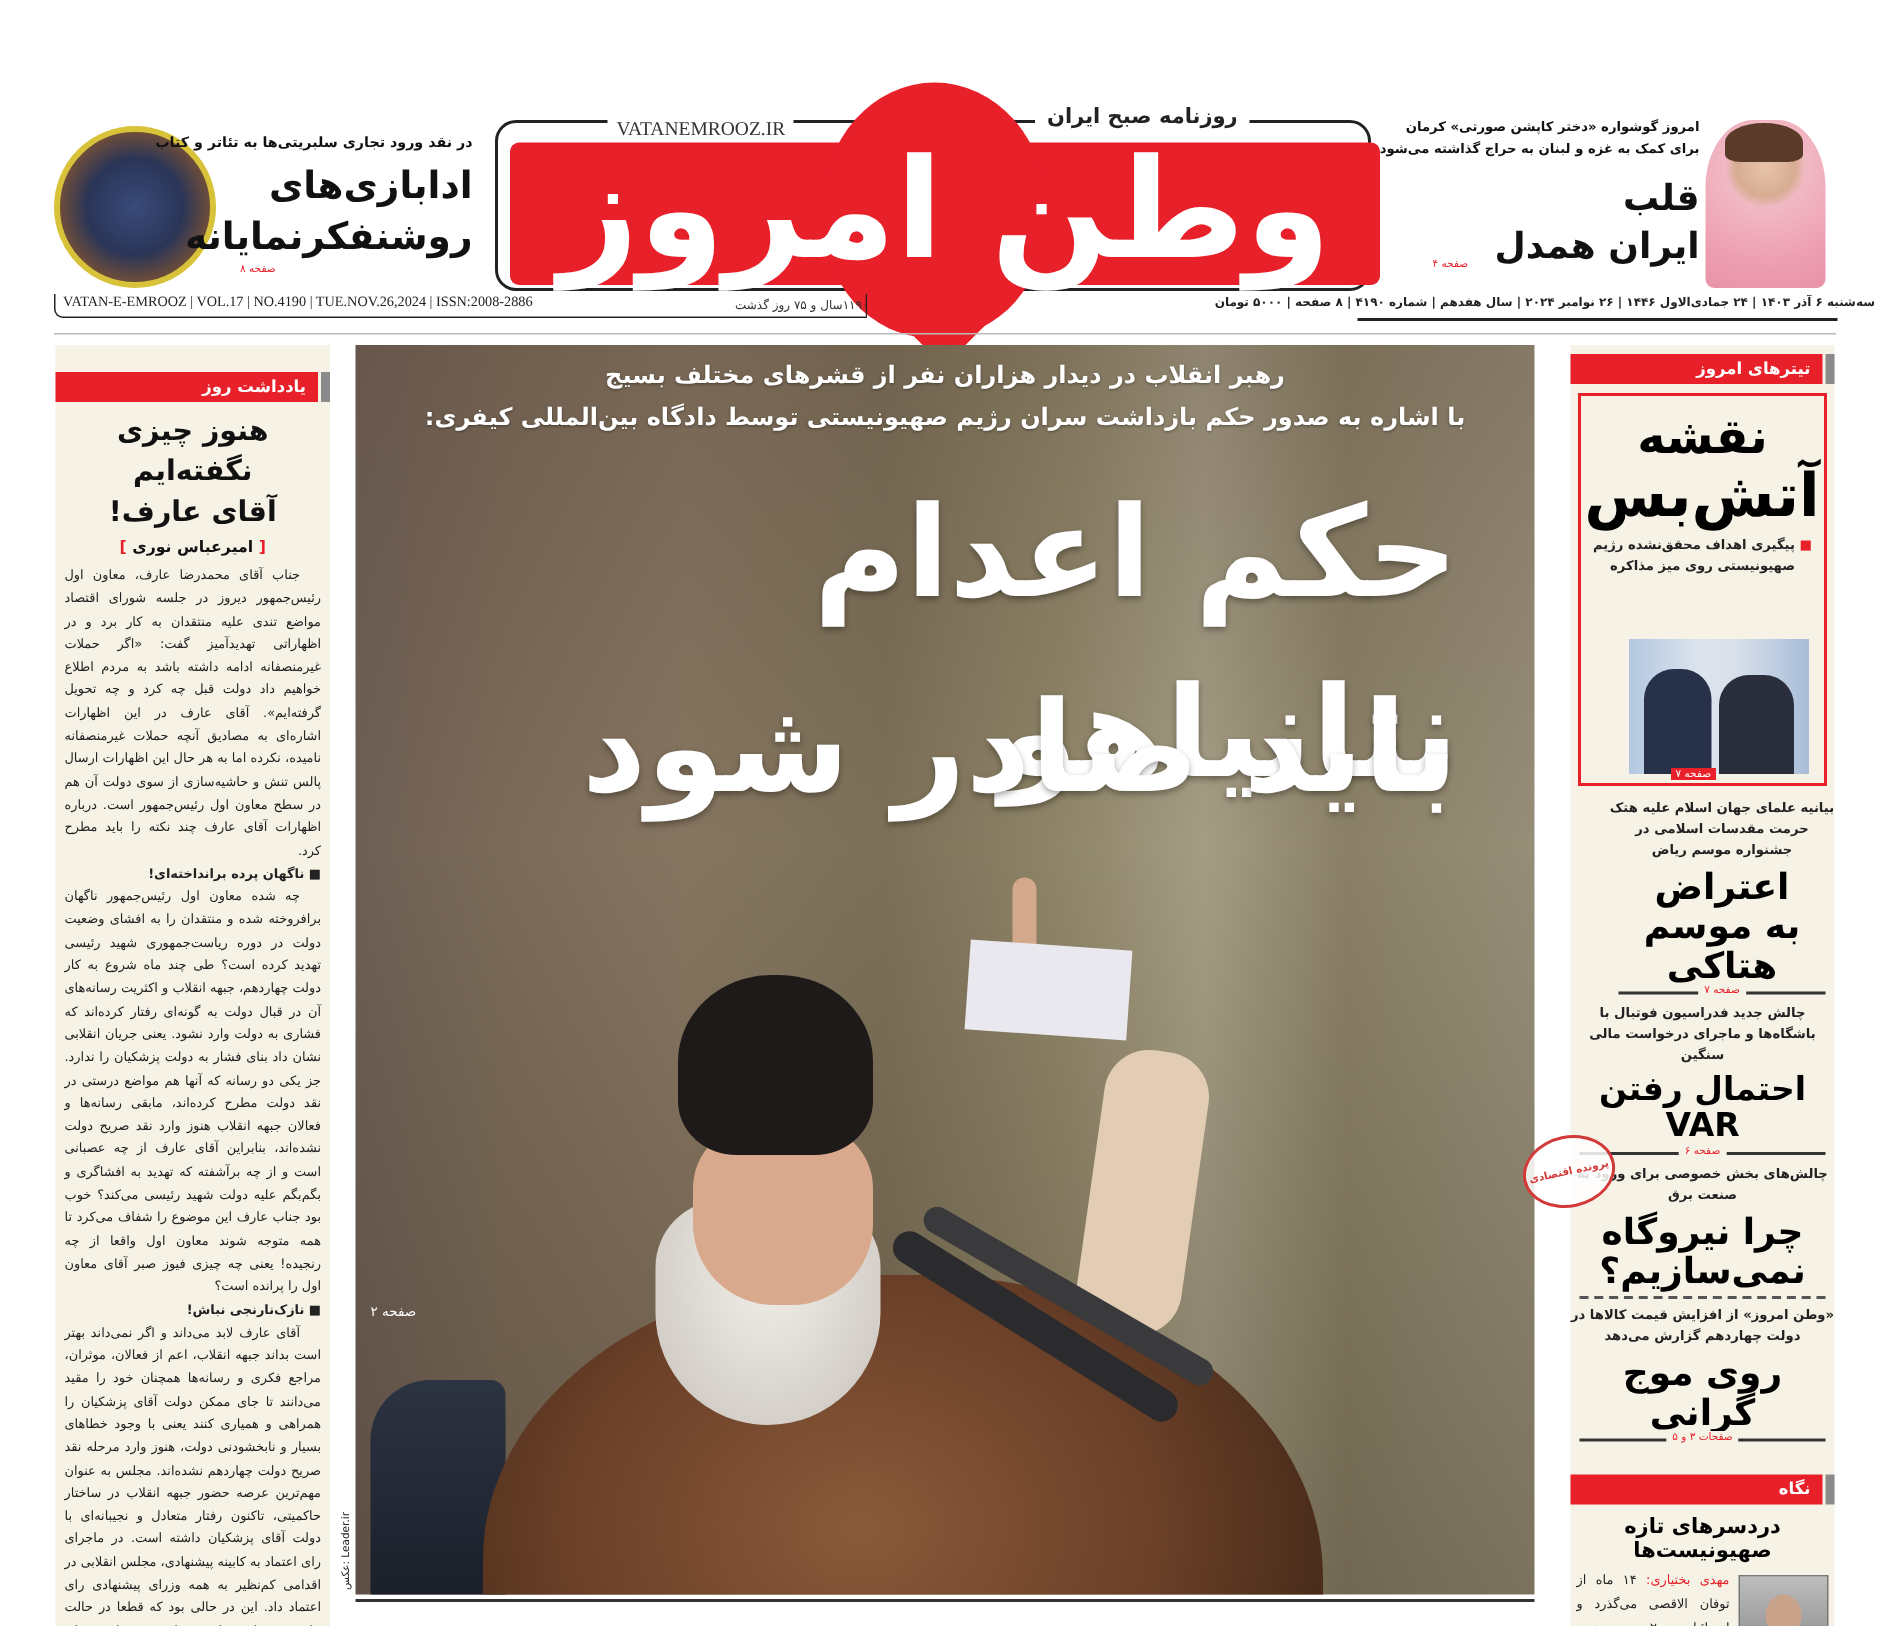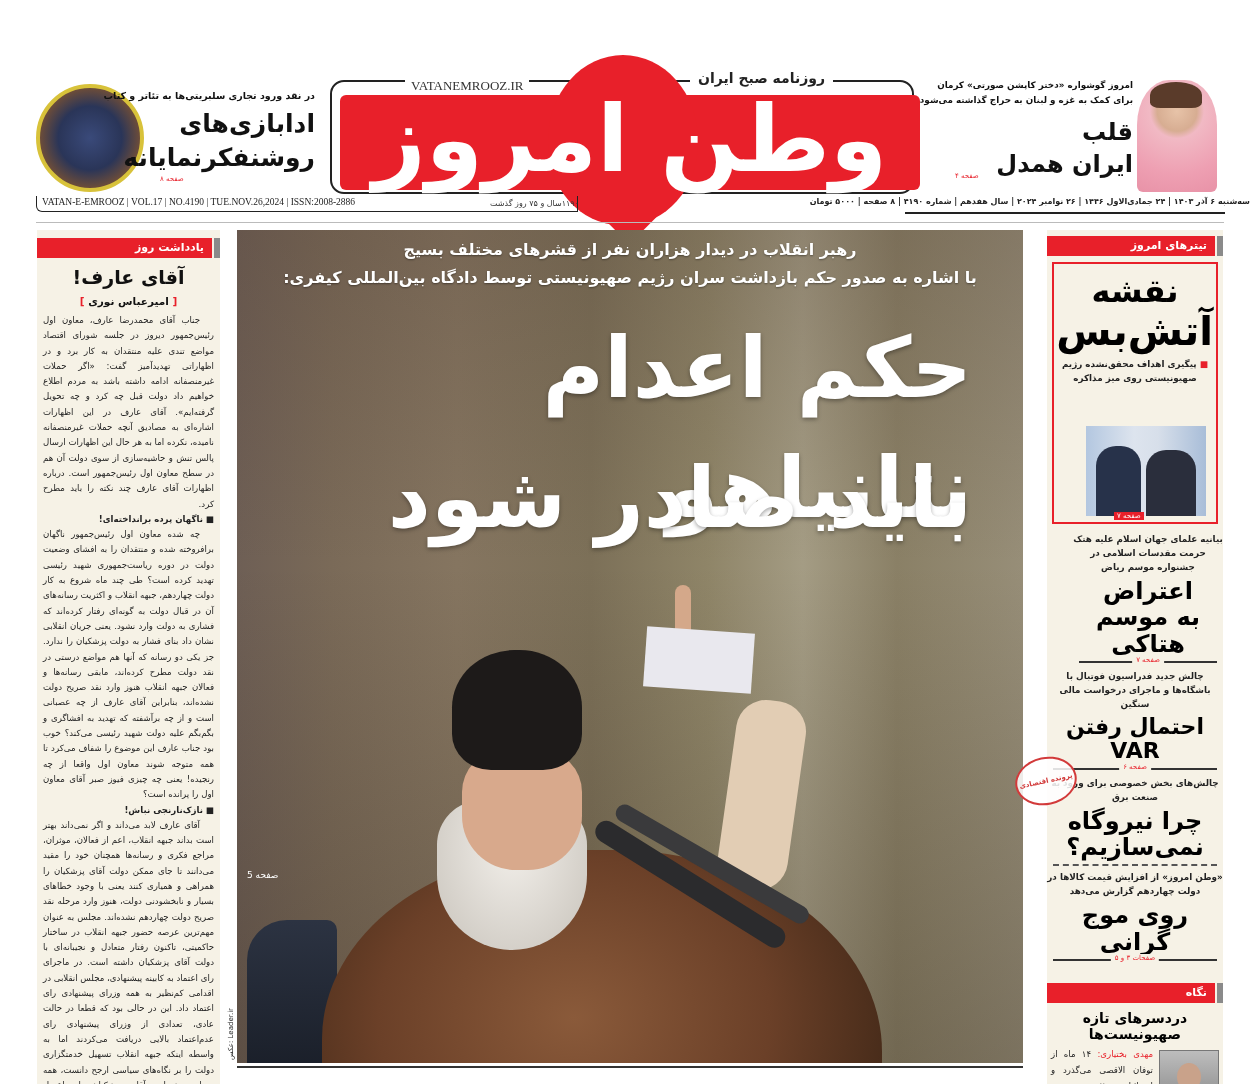--- a/index.html
+++ b/index.html
@@ -100,27 +100,28 @@
 </div>
 
 <div class="info-left"></div>
 <div class="info-left-text">VATAN-E-EMROOZ | VOL.17 | NO.4190 | TUE.NOV.26,2024 | ISSN:2008-2886</div>
 <div class="days">۱۱۹۰سال و ۷۵ روز گذشت</div>
 <div class="info-right-text">سه‌شنبه ۶ آذر ۱۴۰۳ | ۲۴ جمادی‌الاول ۱۴۴۶ | ۲۶ نوامبر ۲۰۲۴ | سال هفدهم | شماره ۴۱۹۰ | ۸ صفحه | ۵۰۰۰ تومان</div>
 <div class="rule" style="left:905px;top:212px;width:320px;height:1.5px;"></div>
 <div class="rule" style="left:36px;top:222px;width:1188px;height:1px;background:#bbb;"></div>
 
 <div class="col-left">
-  <div style="padding-top:8px;">
+  <div style="padding-top:18px;">
     <div class="sec-head">
       <div class="sec-head-grey" style="right:-8px;"></div>
       <span>یادداشت روز</span>
     </div>
   </div>
   <div class="op-title">
+    <div>هنوز چیزی نگفته‌ایم</div>
     <div>آقای عارف!</div>
   </div>
   <div class="op-author">
     <span>[</span>
     <b>امیرعباس نوری</b>
     <span>]</span>
   </div>
   <div class="body-text">
     <div style="text-indent:14px;">جناب آقای محمدرضا عارف، معاون اول رئیس‌جمهور دیروز در جلسه شورای اقتصاد مواضع تندی علیه منتقدان به کار برد و در اظهاراتی تهدیدآمیز گفت: «اگر حملات غیرمنصفانه ادامه داشته باشد به مردم اطلاع خواهیم داد دولت قبل چه کرد و چه تحویل گرفته‌ایم». آقای عارف در این اظهارات اشاره‌ای به مصادیق آنچه حملات غیرمنصفانه نامیده، نکرده اما به هر حال این اظهارات ارسال پالس تنش و حاشیه‌سازی از سوی دولت آن هم در سطح معاون اول رئیس‌جمهور است. درباره اظهارات آقای عارف چند نکته را باید مطرح کرد.</div>
     <div class="subhead">■ <span>ناگهان پرده برانداخته‌ای!</span></div>
@@ -140,21 +141,21 @@
   <div class="arm"></div>
   <div class="finger"></div>
   <div class="paper"></div>
   <div class="mic2"></div>
   <div class="mic1"></div>
 
   <div class="kicker" style="top:10px;font-size:16px;">رهبر انقلاب در دیدار هزاران نفر از قشرهای مختلف بسیج</div>
   <div class="kicker" style="top:38px;font-size:16px;">با اشاره به صدور حکم بازداشت سران رژیم صهیونیستی توسط دادگاه بین‌المللی کیفری:</div>
   <div class="headline" style="top:78px;">حکم اعدام نتانیاهو</div>
   <div class="headline" style="top:208px;">باید صادر شود</div>
-  <div class="photo-page">صفحه 5</div>
+  <div class="photo-page">صفحه ۲</div>
 </div>
 <div class="credit abs" style="left:205px;top:1030px;">عکس: Leader.ir</div>
 <div class="rule" style="left:237px;top:1066px;width:786px;height:2px;background:#333;"></div>
 
 <div class="col-right">
   <div style="padding-top:6px;">
     <div class="sec-head">
       <div class="sec-head-grey" style="right:-8px;"></div>
       <span>تیترهای امروز</span>
     </div>

